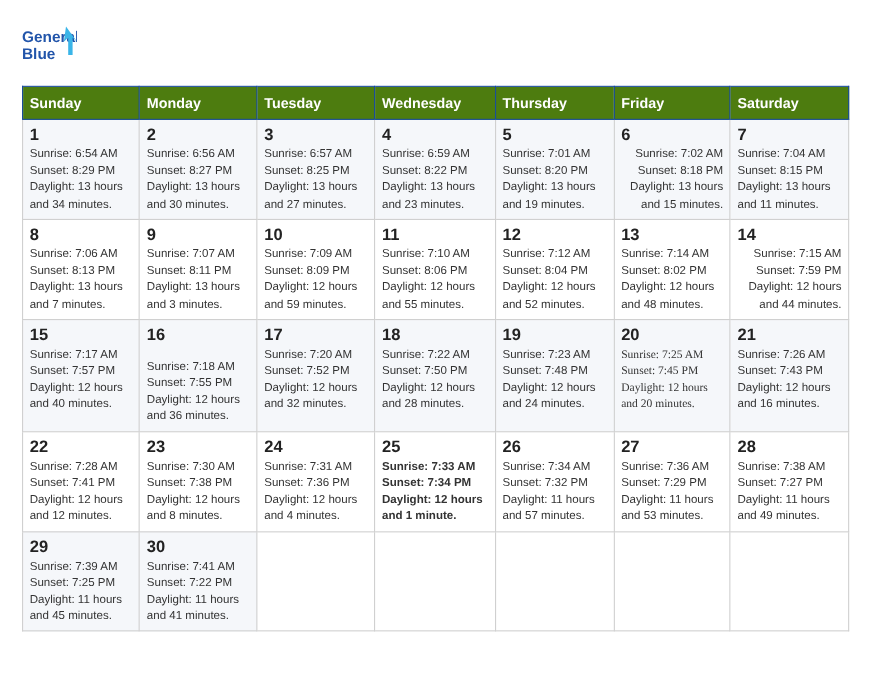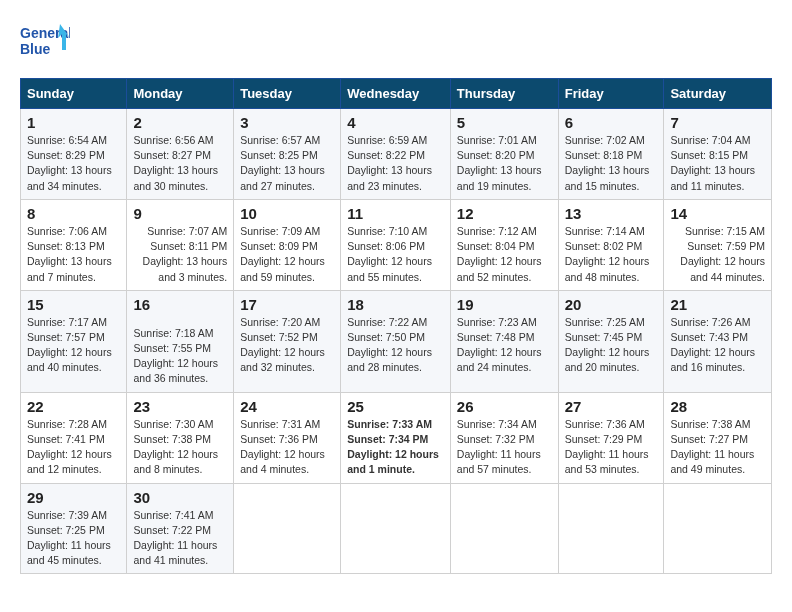--- a/index.html
+++ b/index.html
@@ -32,21 +32,21 @@
     .subtitle {
       font-size: 15px;
       color: #333;
     }
     table {
       width: 100%;
       border-collapse: collapse;
       font-size: 11px;
     }
     thead tr th {
-      background-color: #0c4a6e;
+      background-color: #4d7c0f;
       color: #fff;
       padding: 7px 6px;
       text-align: left;
       font-size: 13px;
       font-weight: bold;
       border: 1px solid #1a4d99;
     }
     tbody tr td {
       vertical-align: top;
       padding: 5px 6px;
@@ -135,21 +135,21 @@
         </td>
         <td>
           <span class="day-num">5</span>
           <div class="day-info" style="white-space: pre-line;">Sunrise: 7:01 AM
 Sunset: 8:20 PM
 Daylight: 13 hours
 and 19 minutes.</div>
         </td>
         <td>
           <span class="day-num">6</span>
-          <div class="day-info" style="white-space: pre-line;">Sunrise: 7:02 AM
+          <div class="day-info" style="white-space: pre-line; text-align: right;">Sunrise: 7:02 AM
 Sunset: 8:18 PM
 Daylight: 13 hours
 and 15 minutes.</div>
         </td>
         <td>
           <span class="day-num">7</span>
           <div class="day-info" style="white-space: pre-line;">Sunrise: 7:04 AM
 Sunset: 8:15 PM
 Daylight: 13 hours
 and 11 minutes.</div>
@@ -158,21 +158,21 @@
       <tr>
         <td>
           <span class="day-num">8</span>
           <div class="day-info" style="white-space: pre-line;">Sunrise: 7:06 AM
 Sunset: 8:13 PM
 Daylight: 13 hours
 and 7 minutes.</div>
         </td>
         <td>
           <span class="day-num">9</span>
-          <div class="day-info" style="white-space: pre-line; text-align: right;">Sunrise: 7:07 AM
+          <div class="day-info" style="white-space: pre-line;">Sunrise: 7:07 AM
 Sunset: 8:11 PM
 Daylight: 13 hours
 and 3 minutes.</div>
         </td>
         <td>
           <span class="day-num">10</span>
           <div class="day-info" style="white-space: pre-line;">Sunrise: 7:09 AM
 Sunset: 8:09 PM
 Daylight: 12 hours
 and 59 minutes.</div>
@@ -237,21 +237,21 @@
         </td>
         <td>
           <span class="day-num">19</span>
           <div class="day-info" style="white-space: pre-line;">Sunrise: 7:23 AM
 Sunset: 7:48 PM
 Daylight: 12 hours
 and 24 minutes.</div>
         </td>
         <td>
           <span class="day-num">20</span>
-          <div class="day-info" style="white-space: pre-line;">Sunrise: 7:25 AM
+          <div class="day-info" style="white-space: pre-line; font-family: Liberation Serif, serif;">Sunrise: 7:25 AM
 Sunset: 7:45 PM
 Daylight: 12 hours
 and 20 minutes.</div>
         </td>
         <td>
           <span class="day-num">21</span>
           <div class="day-info" style="white-space: pre-line;">Sunrise: 7:26 AM
 Sunset: 7:43 PM
 Daylight: 12 hours
 and 16 minutes.</div>

